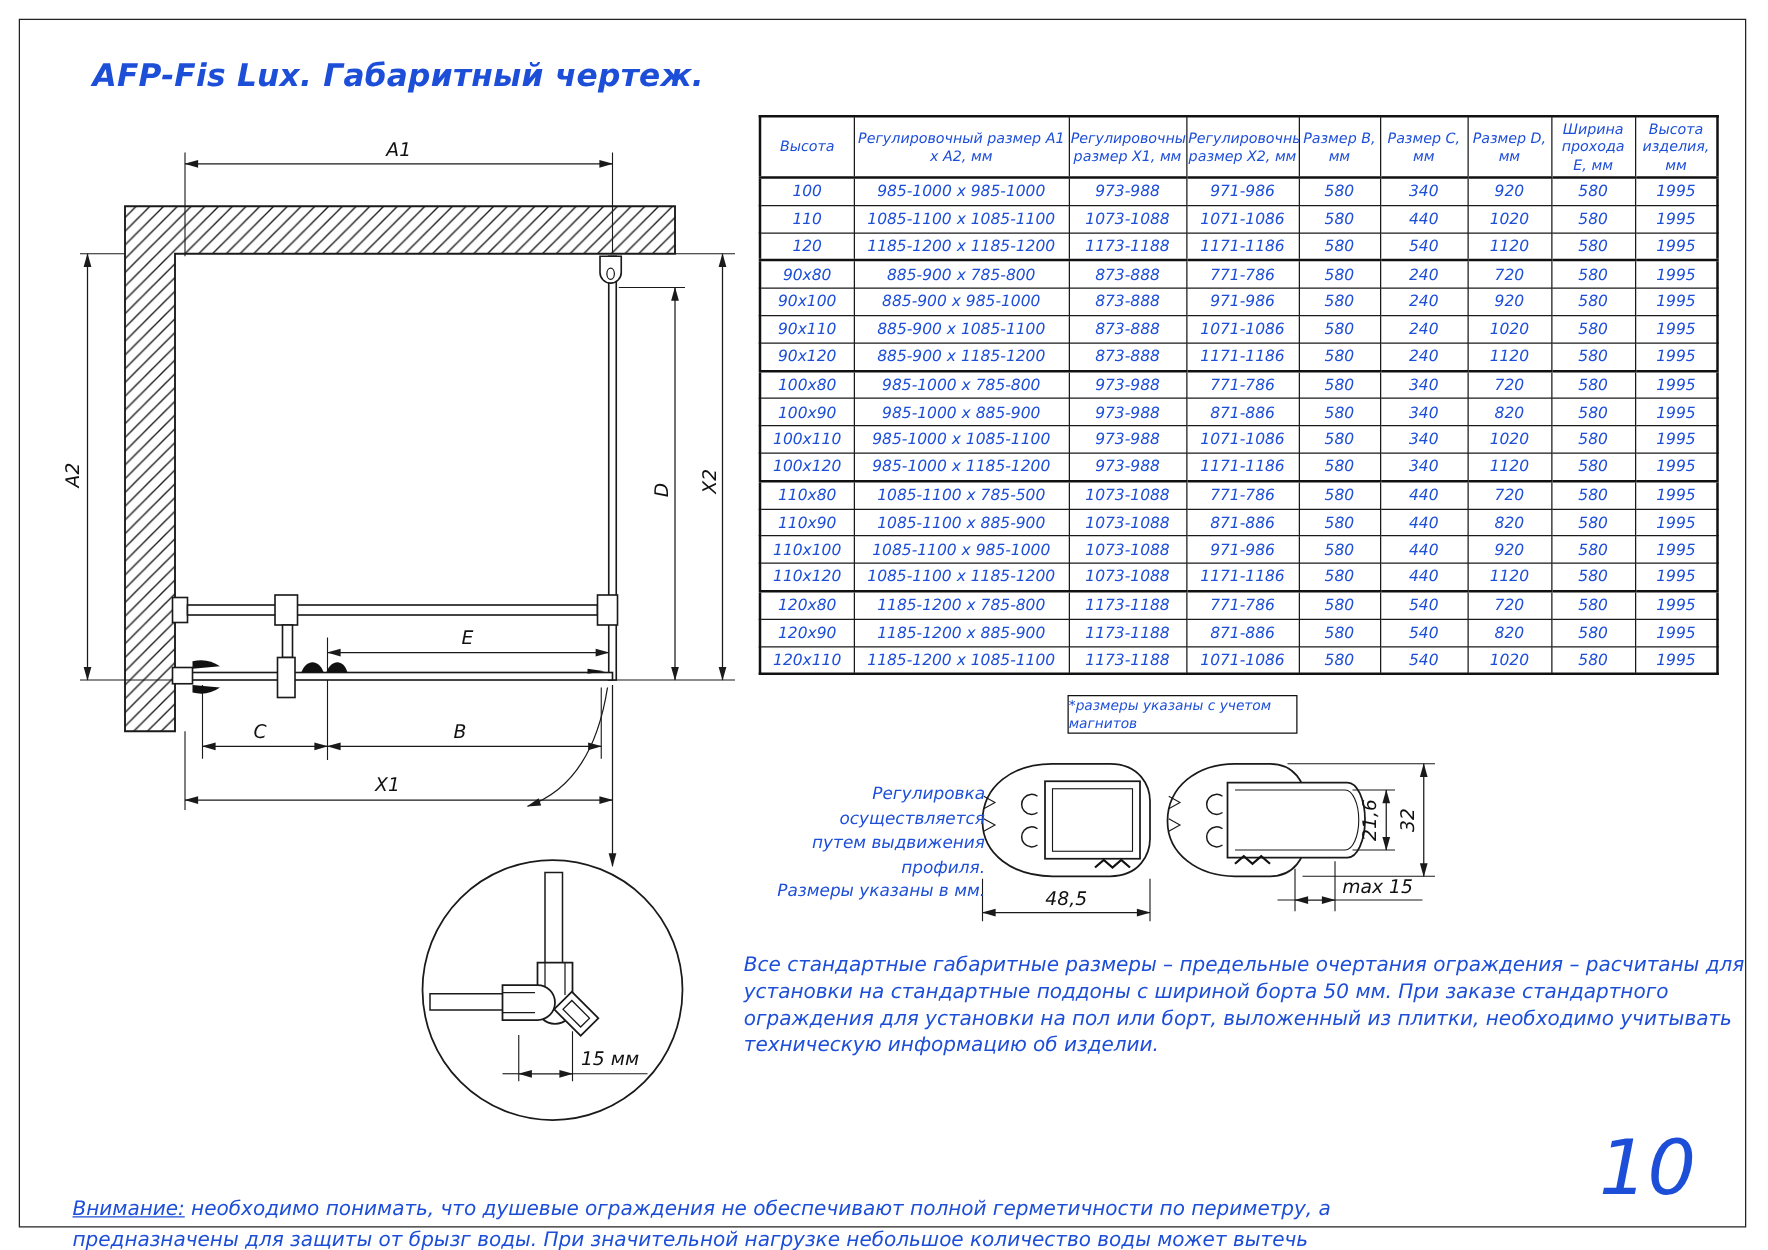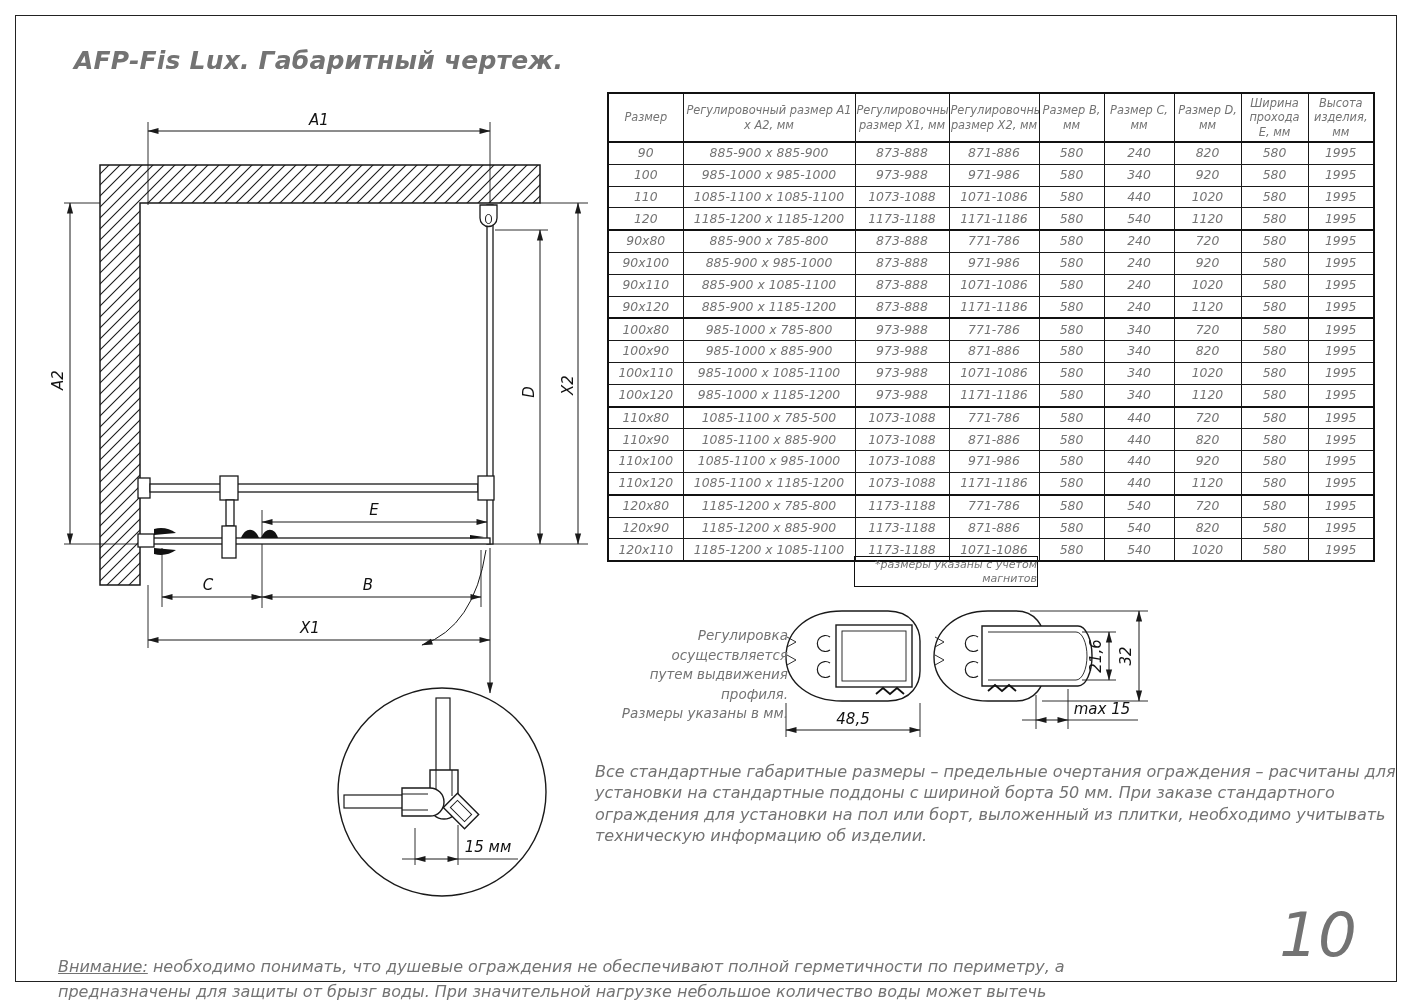--- a/index.html
+++ b/index.html
@@ -1,34 +1,34 @@
 <!DOCTYPE html>
 <html><head>
 <meta charset="utf-8">
 <style>
   html,body{margin:0;padding:0;background:#fff;}
   #page{position:relative;width:1414px;height:1000px;background:#fff;overflow:hidden;
-        font-family:"DejaVu Sans",sans-serif;color:#737373;}
+        font-family:"DejaVu Sans",sans-serif;color:#1d4ed8;}
   .abs{position:absolute;}
   .frame{left:15px;top:15px;width:1380px;height:965px;border:1.6px solid #222;}
   .title{left:74px;top:46px;font-size:25px;font-style:italic;font-weight:bold;letter-spacing:.2px;white-space:nowrap;}
   
   .tablewrap{left:607px;top:92px;}
   table.spec{border-collapse:collapse;table-layout:fixed;width:766px;font-style:italic;}
   table.spec th,table.spec td{border:1.2px solid #1a1a1a;text-align:center;vertical-align:middle;
       padding:0 1px;overflow:hidden;}
   table.spec{border:2px solid #111;}
   table.spec th{height:47px;font-size:11.4px;font-weight:normal;line-height:1.25;border-bottom:2px solid #111;}
   table.spec td{height:20.8px;font-size:12.4px;line-height:1;}
   table.spec tr.group-end td{border-bottom:2px solid #111;font-style:italic;}
   .c0{width:75px}.c1{width:172px}.c2{width:94px}.c3{width:90px}.c4{width:65px}
   .c5{width:70px}.c6{width:67px}.c7{width:67px}.c8{width:66px}
   .footnote{left:854px;top:556px;width:184px;height:31px;border:1.8px solid #111;
       font-size:11px;font-style:italic;display:flex;align-items:center;justify-content:center;
-      text-align:right;line-height:1.25;box-sizing:border-box;}
+      text-align:left;line-height:1.25;box-sizing:border-box;}
   
   .note{left:620px;top:626px;width:168px;font-size:13.5px;font-style:italic;text-align:right;line-height:1.45;}
   .para{left:595px;top:761px;width:806px;font-size:16px;font-style:italic;line-height:1.33;}
   .warning{left:58px;top:924px;width:1020px;font-size:16px;font-style:italic;line-height:1.55;margin-top:31px;}
   .warning .wl{text-decoration:underline;}
   .pagenum{left:1268px;top:899px;width:100px;font-size:61px;font-style:italic;text-align:center;}
   
   svg{position:absolute;}
   svg text{font-family:"DejaVu Sans",sans-serif;font-style:italic;fill:#111;font-size:15px;}
   .svg-main{left:40px;top:80px;}
@@ -187,44 +187,33 @@
           <col class="c2">
           <col class="c3">
           <col class="c4">
         <col class="c5">
           <col class="c6">
           <col class="c7">
           <col class="c8">
       </colgroup>
       <thead>
         <tr>
-          <th>Размер</th>
+          <th>Высота</th>
           <th>Регулировочный размер A1 x A2, мм</th>
           <th>Регулировочный размер X1, мм</th>
           <th>Регулировочный размер X2, мм</th>
           <th>Размер B, мм</th>
           <th>Размер C, мм</th>
           <th>Размер D, мм</th>
           <th>Ширина прохода E, мм</th>
           <th>Высота изделия, мм</th>
         </tr>
       </thead>
       <tbody>
           <tr>
-            <td>90</td>
-            <td>885-900 x 885-900</td>
-            <td>873-888</td>
-            <td>871-886</td>
-            <td>580</td>
-            <td>240</td>
-            <td>820</td>
-            <td>580</td>
-            <td>1995</td>
-          </tr>
-          <tr>
             <td>100</td>
             <td>985-1000 x 985-1000</td>
             <td>973-988</td>
             <td>971-986</td>
             <td>580</td>
             <td>340</td>
             <td>920</td>
             <td>580</td>
             <td>1995</td>
           </tr>

